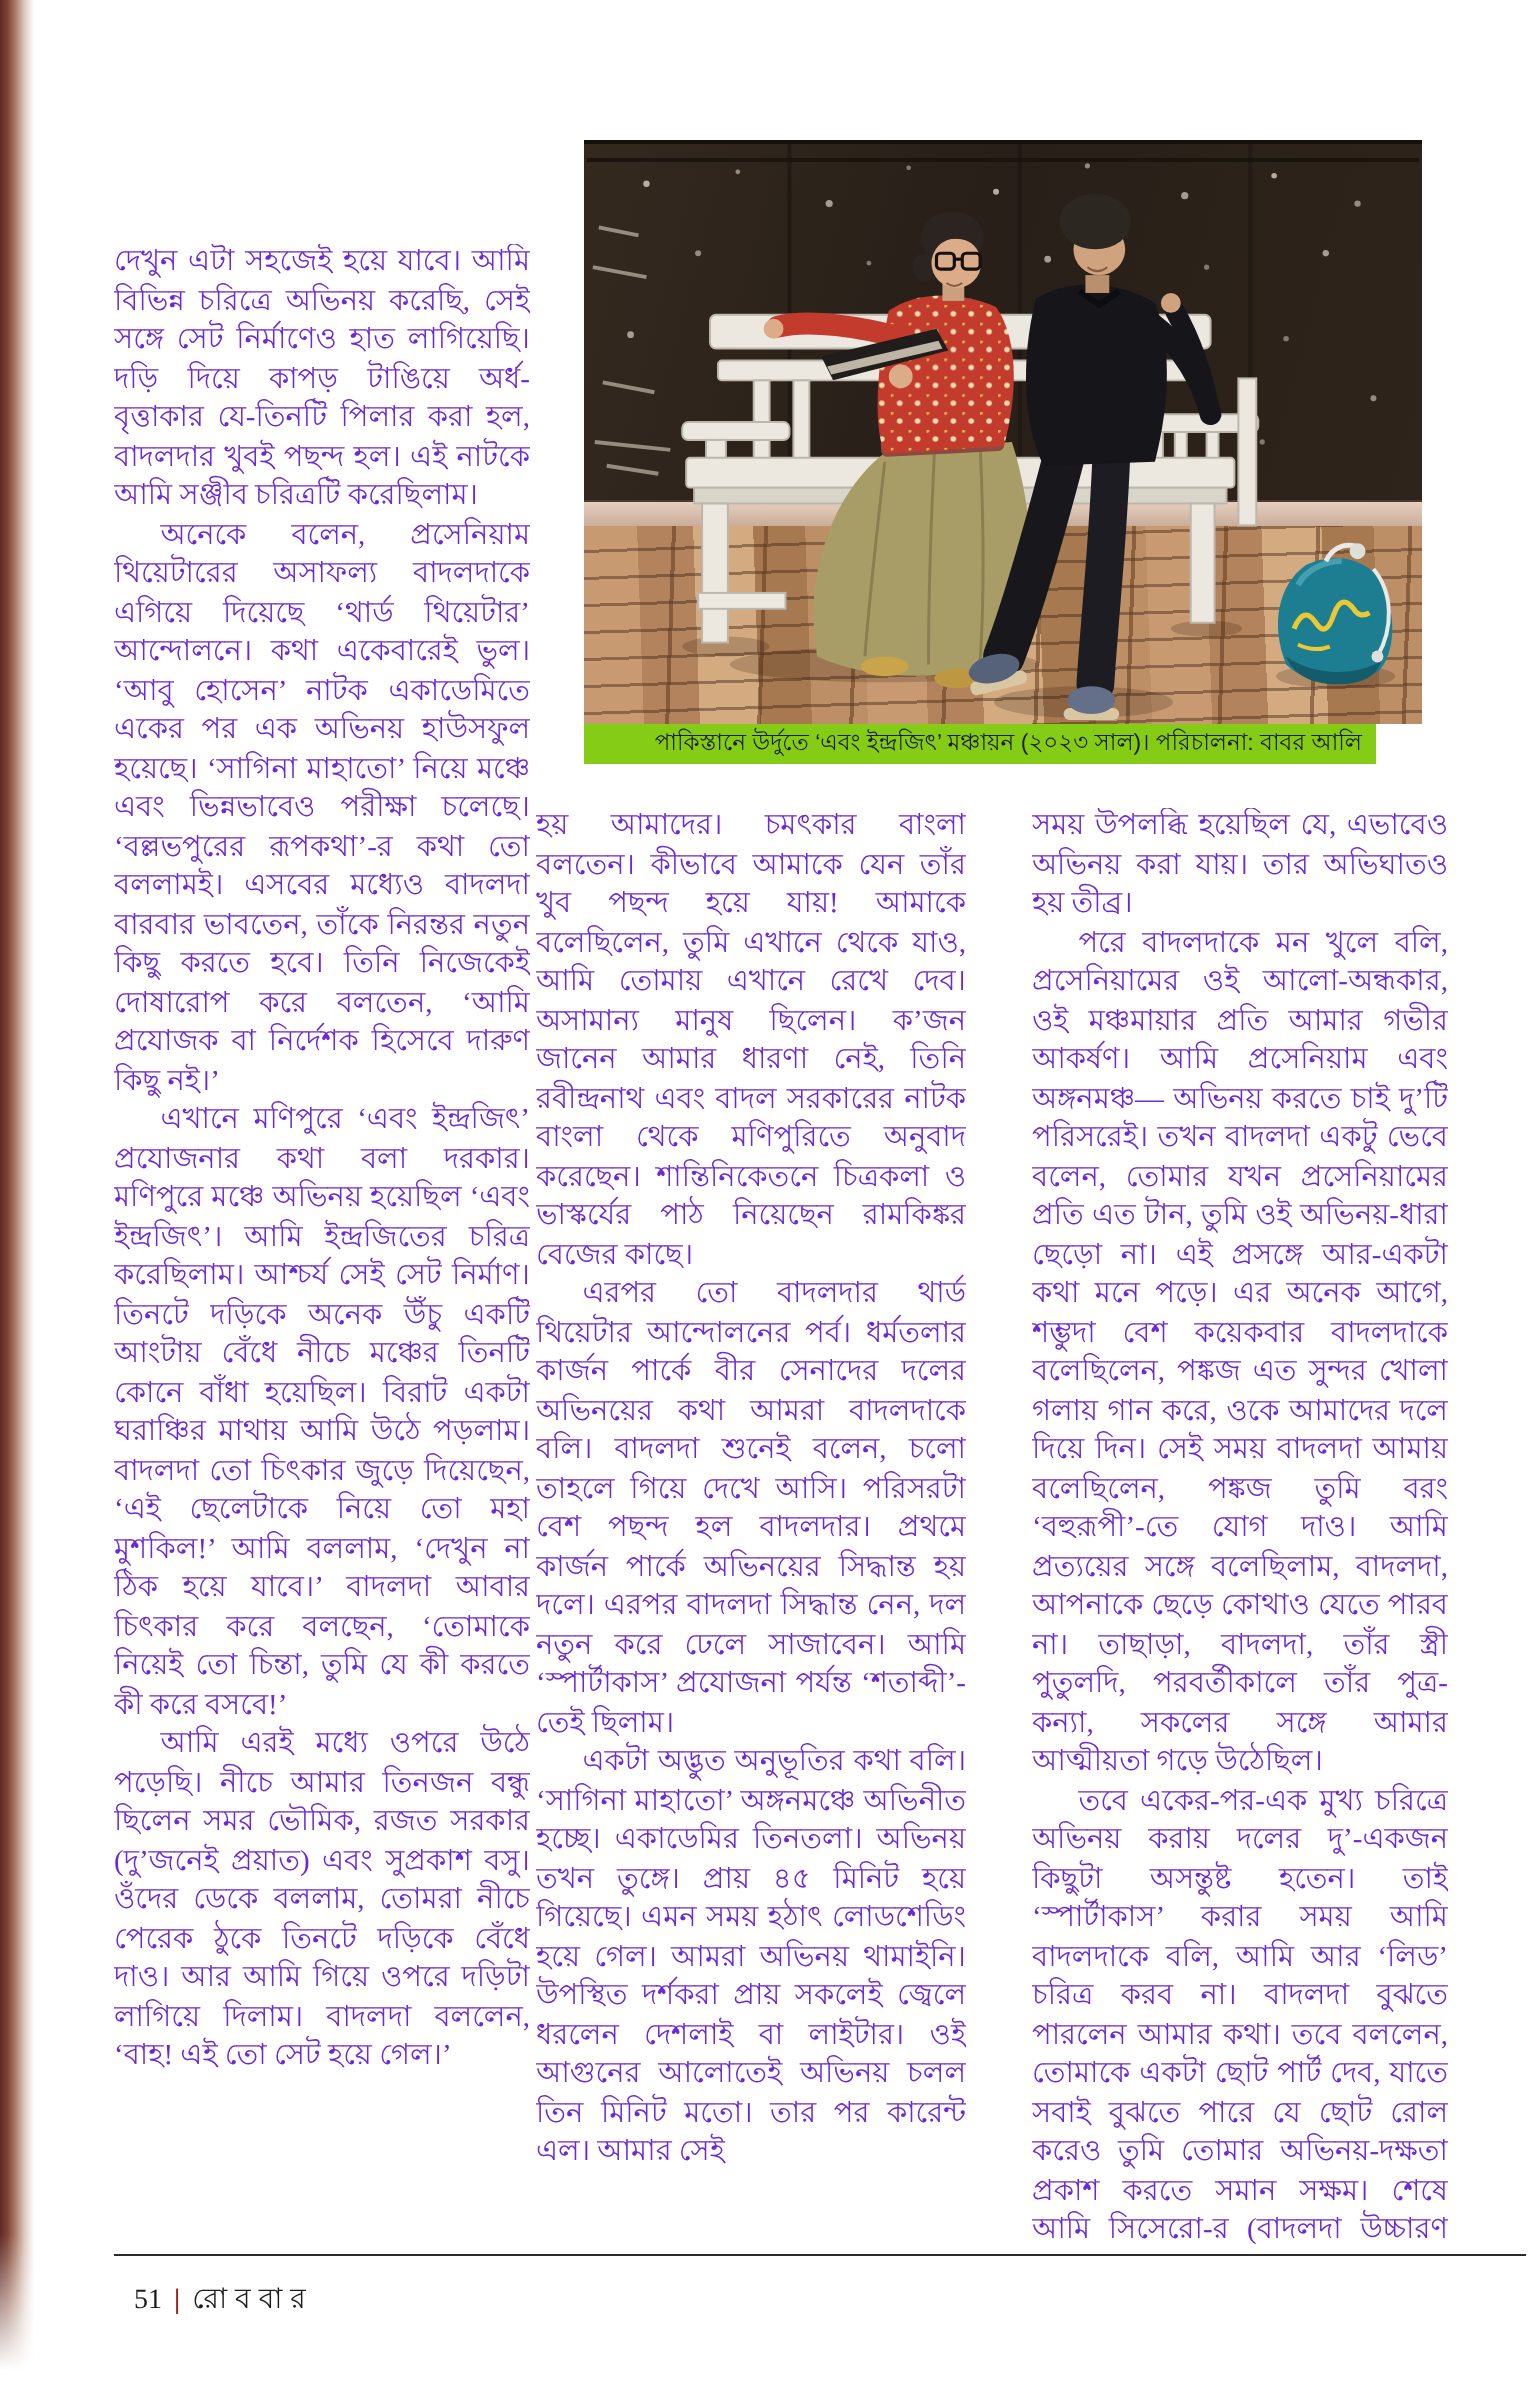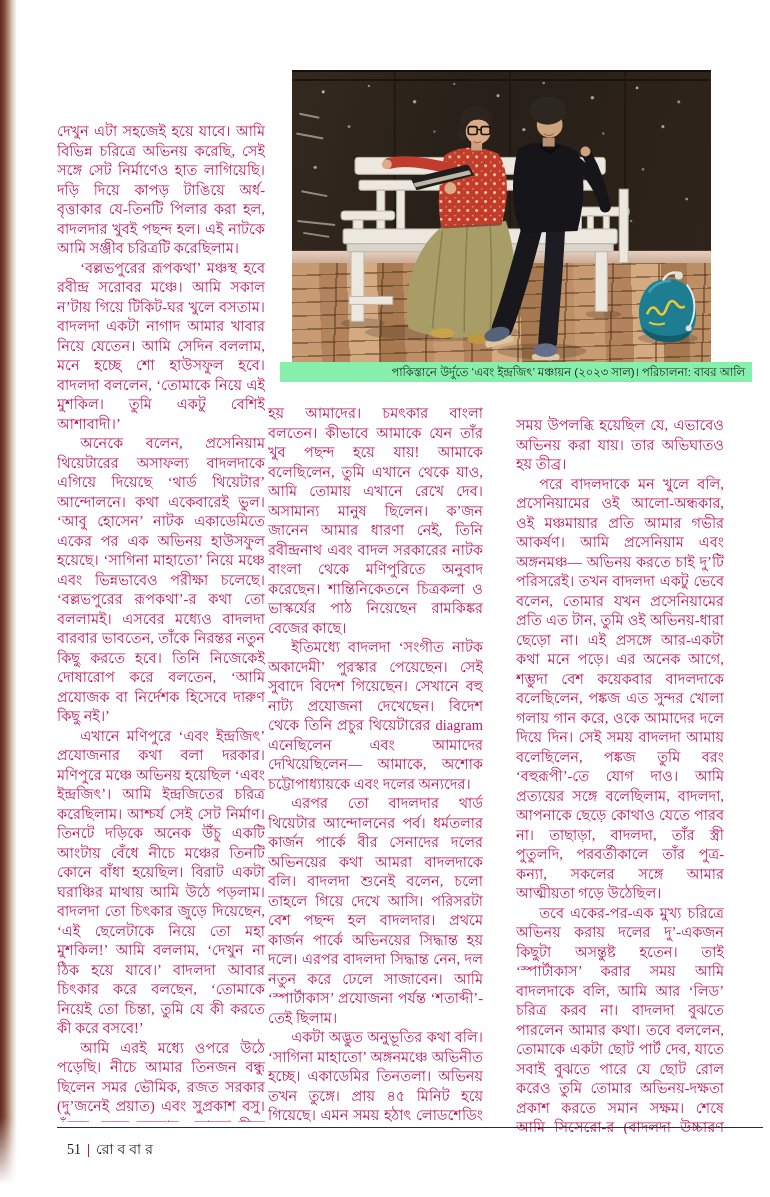--- a/index.html
+++ b/index.html
@@ -27,34 +27,34 @@
     background:linear-gradient(#e6cfbf,#c8aa96); border-top:1px solid #4a3b2e; }
   .floor { position:absolute; left:0; top:191px; width:100%; height:101px;
     background-image:
       repeating-linear-gradient(92deg, rgba(96,58,31,0) 0 44px, rgba(96,58,31,.55) 44px 46px),
       repeating-linear-gradient(178deg, rgba(0,0,0,0) 0 12px, rgba(70,40,20,.45) 12px 13.5px),
       repeating-linear-gradient(88deg, #c79a72 0 30px, #b2835c 30px 58px, #d4aa80 58px 88px, #a77950 88px 114px, #bd8f66 114px 142px);
   }
   .scene { position:absolute; left:0; top:0; width:100%; height:100%; }
   
   .caption-bar {
-    position:absolute; left:280px; top:362px; width:472px; height:20px;
-    background:#86efac;
+    position:absolute; left:292px; top:362px; width:396px; height:20px;
+    background:#84cc16;
   }
   .caption-text {
     font-family:"Liberation Sans", sans-serif; font-size:11.5px; line-height:20px;
     color:#1d1d1b; text-align:right; padding-right:7px;
   }
   
-  .col { position:absolute; color:#be185d; overflow:hidden; }
+  .col { position:absolute; color:#6d28d9; overflow:hidden; }
   .col p { margin:0; font-size:14.5px; line-height:19.5px; text-align:justify; }
   .col p.ind { text-indent:1.6em; }
   #col1 { left:57px;  top:122px; width:208px; height:1000px; }
   #col2 { left:268px; top:404px; width:215px; height:718px; }
-  #col3 { left:516px; top:416px; width:208px; height:718px; }
+  #col3 { left:516px; top:404px; width:208px; height:718px; }
   
   .footer-rule { position:absolute; left:57px; top:1127px; width:706px; height:1px; background:#2b2b2b; }
   .footer { position:absolute; left:67px; top:1138px; font-size:14px; color:#1b1b1b; }
   .footer .sep { color:#a3201c; padding:0 6px; font-weight:bold; }
   .footer .brand { letter-spacing:4px; }
 </style>
 </head>
 <body>
 
 <div class="page">
@@ -201,30 +201,28 @@
       </g>
     </svg>
   </div>
 
   <div class="caption-bar">
     <div class="caption-text">পাকিস্তানে উর্দুতে ‘এবং ইন্দ্রজিৎ’ মঞ্চায়ন (২০২৩ সাল)। পরিচালনা: বাবর আলি</div>
   </div>
 
   <div class="col" id="col1">
     <p>দেখুন এটা সহজেই হয়ে যাবে। আমি বিভিন্ন চরিত্রে অভিনয় করেছি, সেই সঙ্গে সেট নির্মাণেও হাত লাগিয়েছি। দড়ি দিয়ে কাপড় টাঙিয়ে অর্ধ-বৃত্তাকার যে-তিনটি পিলার করা হল, বাদলদার খুবই পছন্দ হল। এই নাটকে আমি সঞ্জীব চরিত্রটি করেছিলাম।</p>
-    <p class="ind">‘বল্লভপুরের রূপকথা’ মঞ্চস্থ হবে রবীন্দ্র সরোবর মঞ্চে। আমি সকাল ন’টায় গিয়ে টিকিট-ঘর খুলে বসতাম। বাদলদা একটা নাগাদ আমার খাবার নিয়ে যেতেন। আমি সেদিন বললাম, মনে হচ্ছে শো হাউসফুল হবে। বাদলদা বললেন, ‘তোমাকে নিয়ে এই মুশকিল। তুমি একটু বেশিই আশাবাদী।’</p>
     <p class="ind">অনেকে বলেন, প্রসেনিয়াম থিয়েটারের অসাফল্য বাদলদাকে এগিয়ে দিয়েছে ‘থার্ড থিয়েটার’ আন্দোলনে। কথা একেবারেই ভুল। ‘আবু হোসেন’ নাটক একাডেমিতে একের পর এক অভিনয় হাউসফুল হয়েছে। ‘সাগিনা মাহাতো’ নিয়ে মঞ্চে এবং ভিন্নভাবেও পরীক্ষা চলেছে। ‘বল্লভপুরের রূপকথা’-র কথা তো বললামই। এসবের মধ্যেও বাদলদা বারবার ভাবতেন, তাঁকে নিরন্তর নতুন কিছু করতে হবে। তিনি নিজেকেই দোষারোপ করে বলতেন, ‘আমি প্রযোজক বা নির্দেশক হিসেবে দারুণ কিছু নই।’</p>
     <p class="ind">এখানে মণিপুরে ‘এবং ইন্দ্রজিৎ’ প্রযোজনার কথা বলা দরকার। মণিপুরে মঞ্চে অভিনয় হয়েছিল ‘এবং ইন্দ্রজিৎ’। আমি ইন্দ্রজিতের চরিত্র করেছিলাম। আশ্চর্য সেই সেট নির্মাণ। তিনটে দড়িকে অনেক উঁচু একটি আংটায় বেঁধে নীচে মঞ্চের তিনটি কোনে বাঁধা হয়েছিল। বিরাট একটা ঘরাঞ্চির মাথায় আমি উঠে পড়লাম। বাদলদা তো চিৎকার জুড়ে দিয়েছেন, ‘এই ছেলেটাকে নিয়ে তো মহা মুশকিল!’ আমি বললাম, ‘দেখুন না ঠিক হয়ে যাবে।’ বাদলদা আবার চিৎকার করে বলছেন, ‘তোমাকে নিয়েই তো চিন্তা, তুমি যে কী করতে কী করে বসবে!’</p>
     <p class="ind">আমি এরই মধ্যে ওপরে উঠে পড়েছি। নীচে আমার তিনজন বন্ধু ছিলেন সমর ভৌমিক, রজত সরকার (দু’জনেই প্রয়াত) এবং সুপ্রকাশ বসু। ওঁদের ডেকে বললাম, তোমরা নীচে পেরেক ঠুকে তিনটে দড়িকে বেঁধে দাও। আর আমি গিয়ে ওপরে দড়িটা লাগিয়ে দিলাম। বাদলদা বললেন, ‘বাহ! এই তো সেট হয়ে গেল।’</p>
 
   </div>
 
   <div class="col" id="col2">
     <p>হয় আমাদের। চমৎকার বাংলা বলতেন। কীভাবে আমাকে যেন তাঁর খুব পছন্দ হয়ে যায়! আমাকে বলেছিলেন, তুমি এখানে থেকে যাও, আমি তোমায় এখানে রেখে দেব। অসামান্য মানুষ ছিলেন। ক’জন জানেন আমার ধারণা নেই, তিনি রবীন্দ্রনাথ এবং বাদল সরকারের নাটক বাংলা থেকে মণিপুরিতে অনুবাদ করেছেন। শান্তিনিকেতনে চিত্রকলা ও ভাস্কর্যের পাঠ নিয়েছেন রামকিঙ্কর বেজের কাছে।</p>
-    <p class="ind">ইতিমধ্যে বাদলদা ‘সংগীত নাটক অকাদেমী’ পুরস্কার পেয়েছেন। সেই সুবাদে বিদেশ গিয়েছেন। সেখানে বহু নাট্য প্রযোজনা দেখেছেন। বিদেশ থেকে তিনি প্রচুর থিয়েটারের diagram এনেছিলেন এবং আমাদের দেখিয়েছিলেন— আমাকে, অশোক চট্টোপাধ্যায়কে এবং দলের অন্যদের।</p>
     <p class="ind">এরপর তো বাদলদার থার্ড থিয়েটার আন্দোলনের পর্ব। ধর্মতলার কার্জন পার্কে বীর সেনাদের দলের অভিনয়ের কথা আমরা বাদলদাকে বলি। বাদলদা শুনেই বলেন, চলো তাহলে গিয়ে দেখে আসি। পরিসরটা বেশ পছন্দ হল বাদলদার। প্রথমে কার্জন পার্কে অভিনয়ের সিদ্ধান্ত হয় দলে। এরপর বাদলদা সিদ্ধান্ত নেন, দল নতুন করে ঢেলে সাজাবেন। আমি ‘স্পার্টাকাস’ প্রযোজনা পর্যন্ত ‘শতাব্দী’-তেই ছিলাম।</p>
     <p class="ind">একটা অদ্ভুত অনুভূতির কথা বলি। ‘সাগিনা মাহাতো’ অঙ্গনমঞ্চে অভিনীত হচ্ছে। একাডেমির তিনতলা। অভিনয় তখন তুঙ্গে। প্রায় ৪৫ মিনিট হয়ে গিয়েছে। এমন সময় হঠাৎ লোডশেডিং হয়ে গেল। আমরা অভিনয় থামাইনি। উপস্থিত দর্শকরা প্রায় সকলেই জ্বেলে ধরলেন দেশলাই বা লাইটার। ওই আগুনের আলোতেই অভিনয় চলল তিন মিনিট মতো। তার পর কারেন্ট এল। আমার সেই</p>
   </div>
 
   <div class="col" id="col3">
     <p>সময় উপলব্ধি হয়েছিল যে, এভাবেও অভিনয় করা যায়। তার অভিঘাতও হয় তীব্র।</p>
     <p class="ind">পরে বাদলদাকে মন খুলে বলি, প্রসেনিয়ামের ওই আলো-অন্ধকার, ওই মঞ্চমায়ার প্রতি আমার গভীর আকর্ষণ। আমি প্রসেনিয়াম এবং অঙ্গনমঞ্চ— অভিনয় করতে চাই দু’টি পরিসরেই। তখন বাদলদা একটু ভেবে বলেন, তোমার যখন প্রসেনিয়ামের প্রতি এত টান, তুমি ওই অভিনয়-ধারা ছেড়ো না। এই প্রসঙ্গে আর-একটা কথা মনে পড়ে। এর অনেক আগে, শম্ভুদা বেশ কয়েকবার বাদলদাকে বলেছিলেন, পঙ্কজ এত সুন্দর খোলা গলায় গান করে, ওকে আমাদের দলে দিয়ে দিন। সেই সময় বাদলদা আমায় বলেছিলেন, পঙ্কজ তুমি বরং ‘বহুরূপী’-তে যোগ দাও। আমি প্রত্যয়ের সঙ্গে বলেছিলাম, বাদলদা, আপনাকে ছেড়ে কোথাও যেতে পারব না। তাছাড়া, বাদলদা, তাঁর স্ত্রী পুতুলদি, পরবর্তীকালে তাঁর পুত্র-কন্যা, সকলের সঙ্গে আমার আত্মীয়তা গড়ে উঠেছিল।</p>
     <p class="ind">তবে একের-পর-এক মুখ্য চরিত্রে অভিনয় করায় দলের দু’-একজন কিছুটা অসন্তুষ্ট হতেন। তাই ‘স্পার্টাকাস’ করার সময় আমি বাদলদাকে বলি, আমি আর ‘লিড’ চরিত্র করব না। বাদলদা বুঝতে পারলেন আমার কথা। তবে বললেন, তোমাকে একটা ছোট পার্ট দেব, যাতে সবাই বুঝতে পারে যে ছোট রোল করেও তুমি তোমার অভিনয়-দক্ষতা প্রকাশ করতে সমান সক্ষম। শেষে আমি সিসেরো-র (বাদলদা উচ্চারণ করতেন ‘কিকেরো’) চরিত্রটা করি। ছোট্ট একটা চরিত্র।</p>
 
   </div>

